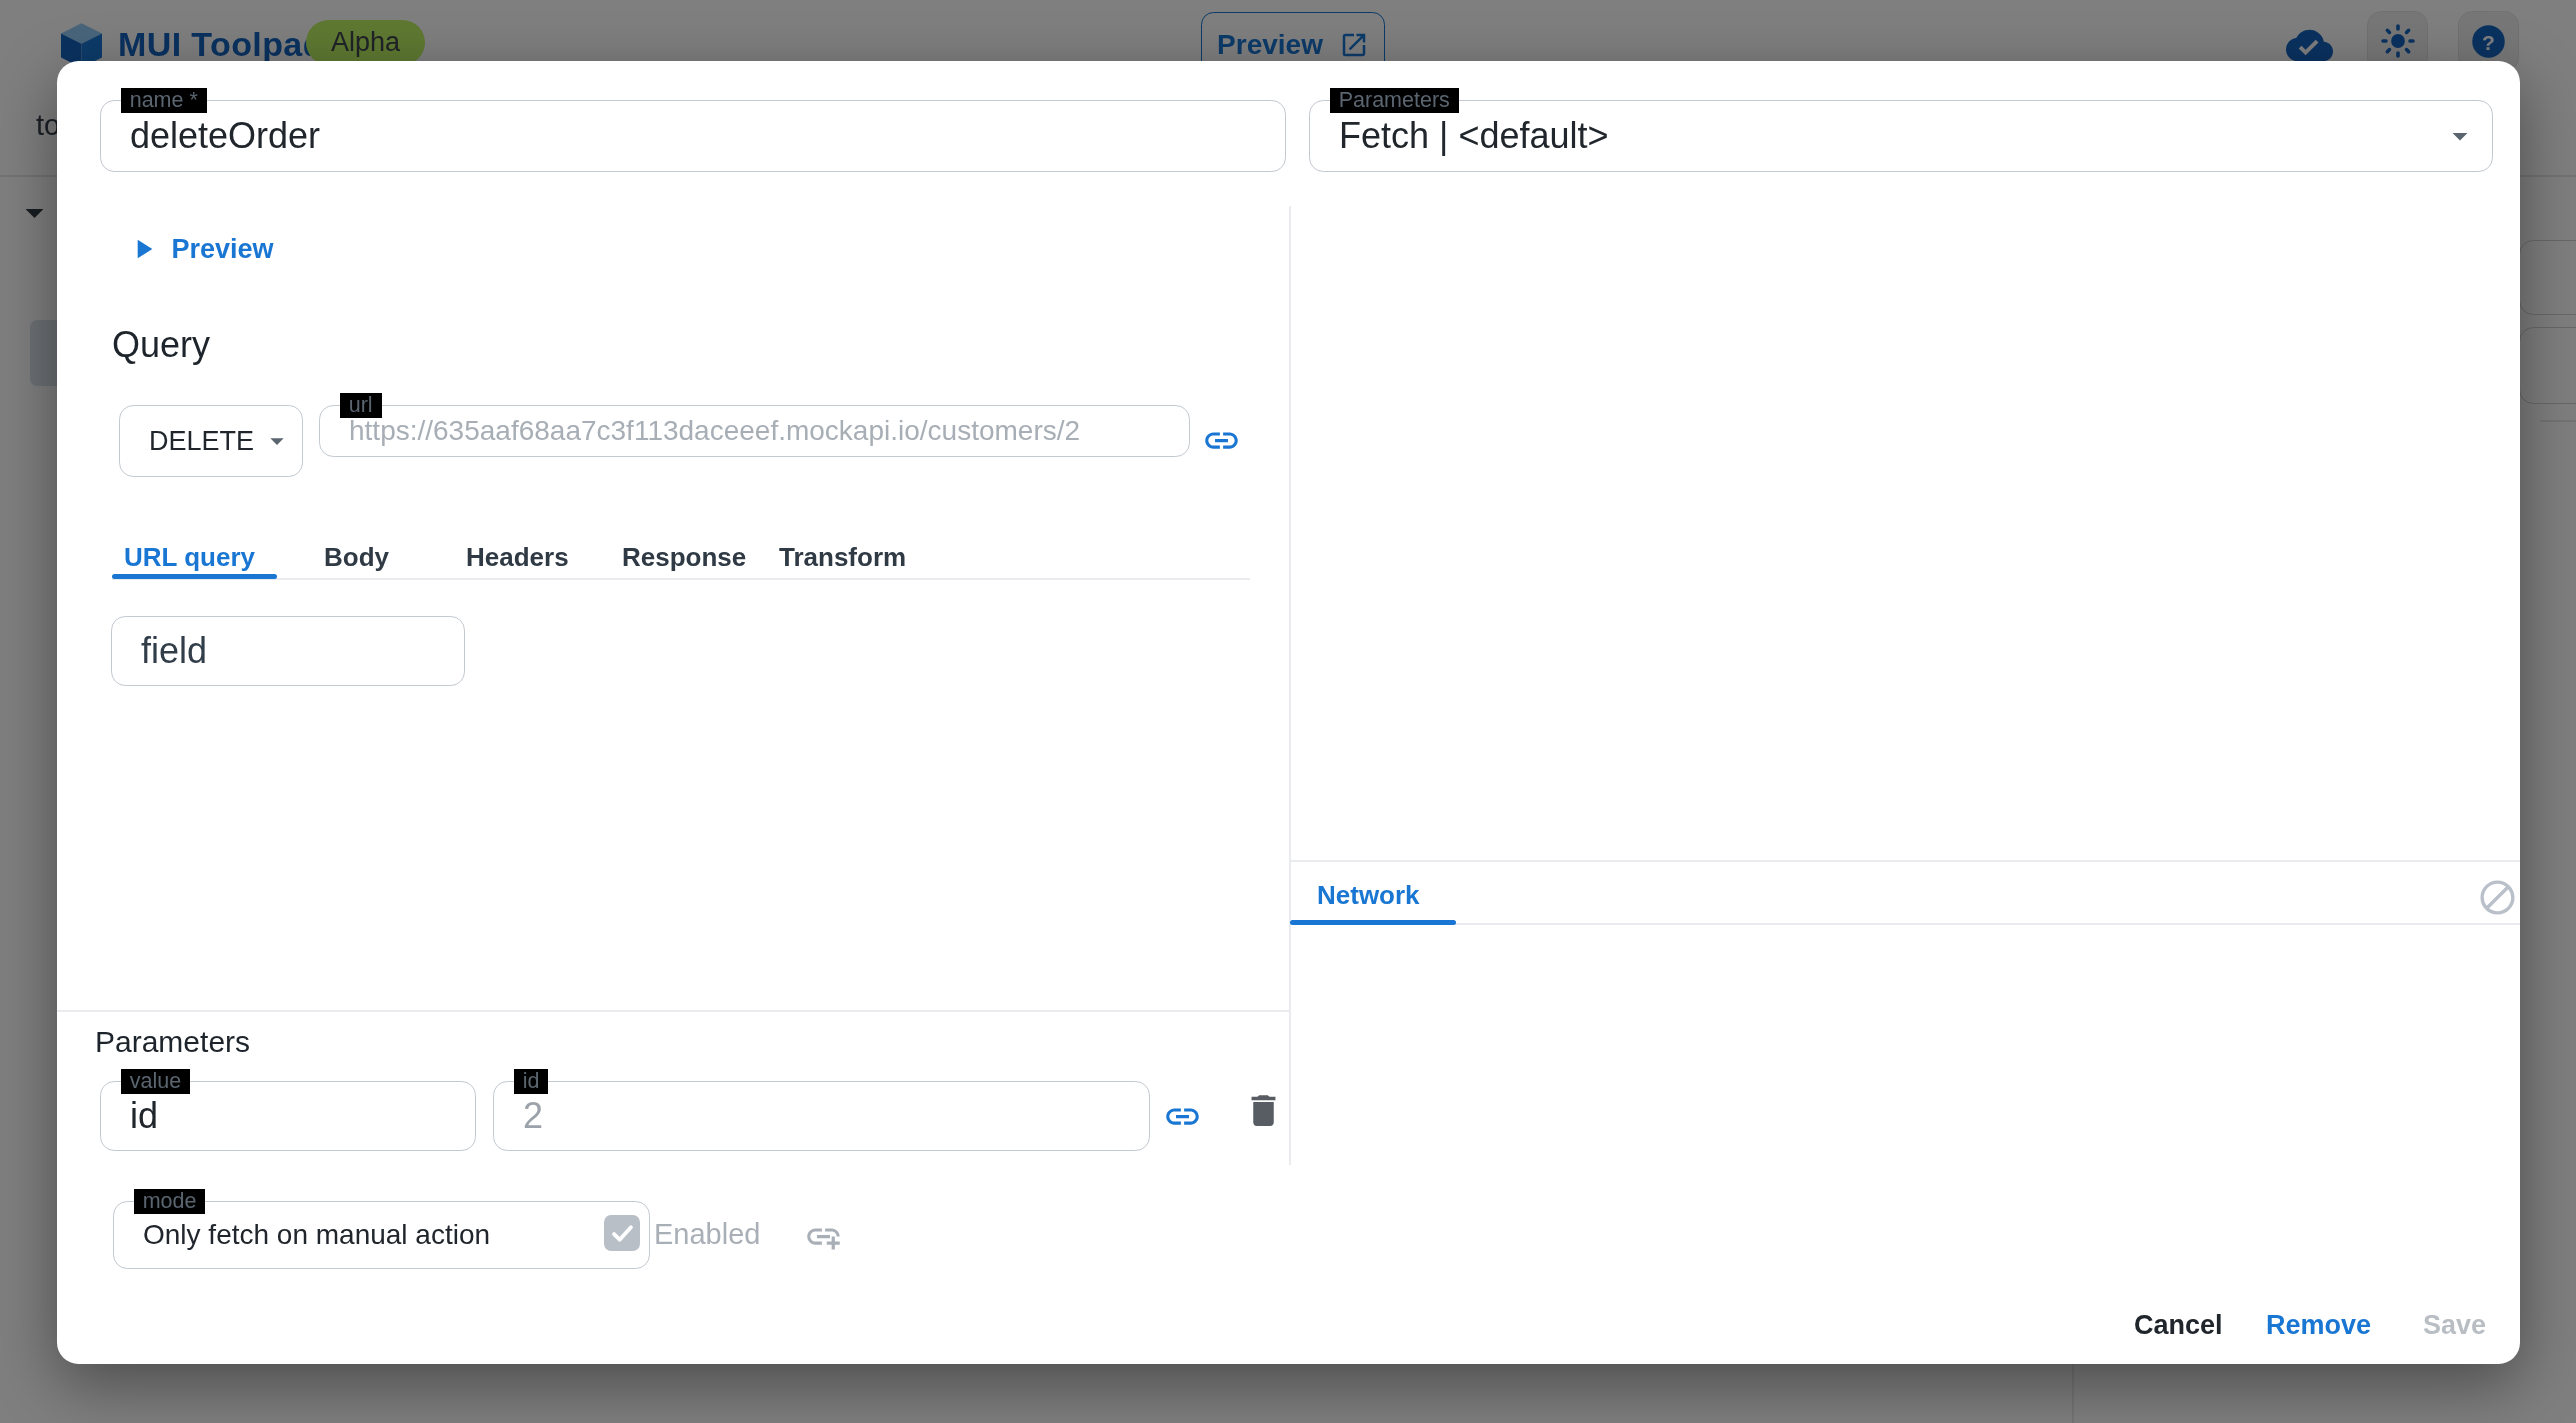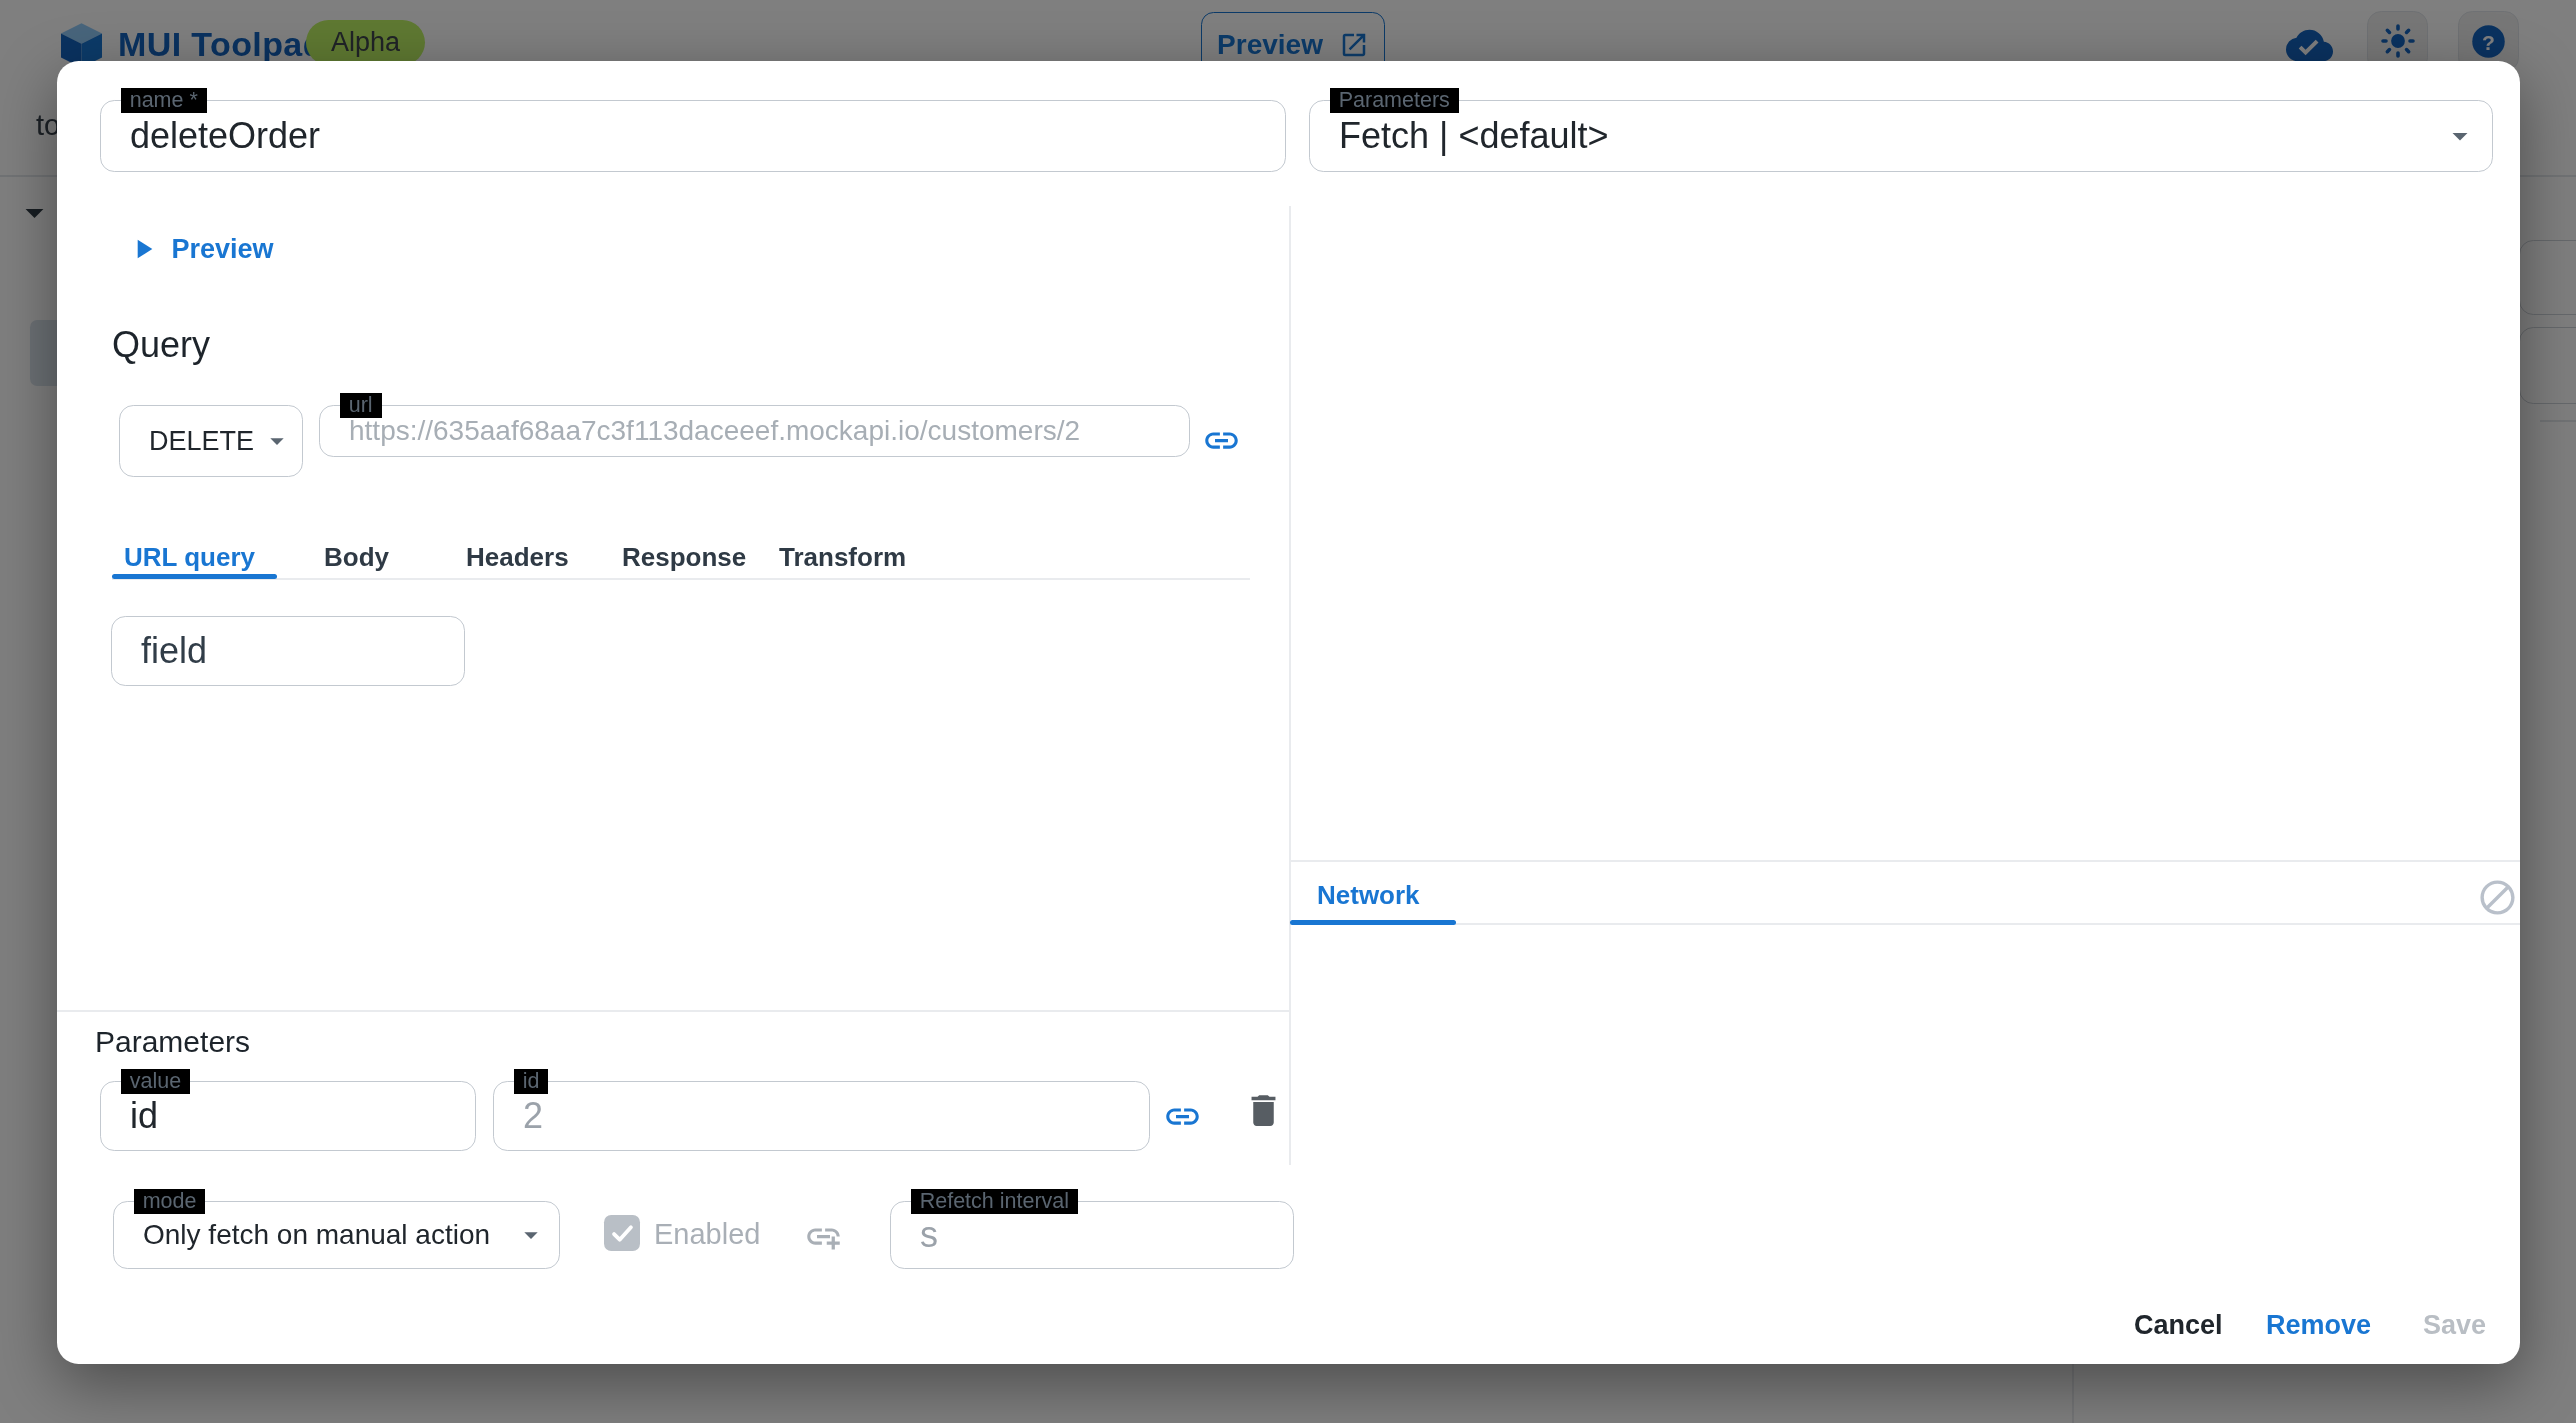--- a/index.html
+++ b/index.html
@@ -211,21 +211,21 @@
       <path d="M3.9 12c0-1.71 1.39-3.1 3.1-3.1h4V7H7c-2.76 0-5 2.24-5 5s2.24 5 5 5h4v-1.9H7c-1.71 0-3.1-1.39-3.1-3.1zM8 13h8v-2H8v2zm9-6h-4v1.9h4c1.71 0 3.1 1.39 3.1 3.1s-1.39 3.1-3.1 3.1h-4V17h4c2.76 0 5-2.24 5-5s-2.24-5-5-5z"></path>
     </svg>
   </span>
 
   <span class="abs" style="left:1186px; top:1029px; color:#575d63;">
     <svg width="41" height="41" viewBox="0 0 24 24" fill="currentColor">
       <path d="M6 19c0 1.1.9 2 2 2h8c1.1 0 2-.9 2-2V7H6v12zM19 4h-3.5l-1-1h-5l-1 1H5v2h14V4z"></path>
     </svg>
   </span>
 
-  <div class="field" style="left:56px; top:1140px; width:447px; height:68px;">
+  <div class="field" style="left:56px; top:1140px; width:537px; height:68px;">
     <span class="lab">mode</span>
     <span class="val" style="font-size:28px;">Only fetch on manual action</span>
     <span class="drop" style="right:12.5px;">
       <svg width="32" height="32" viewBox="0 0 24 24" fill="currentColor">
           <path d="M7 10l5 5 5-5z"></path>
         </svg>
     </span>
   </div>
 
   <span class="checkbox">
@@ -234,24 +234,20 @@
     </svg>
   </span>
   <span class="abs" style="left:597px; top:1157px; font-size:29px; color:#a9afb6;">Enabled</span>
 
   <span class="abs" style="left:747px; top:1156px; color:#a9afb6;">
     <svg width="39" height="39" viewBox="0 0 24 24" fill="currentColor">
       <path d="M8 11h8v2H8v-2zm12.1 1H22c0-2.76-2.24-5-5-5h-4v1.9h4c1.71 0 3.1 1.39 3.1 3.1zM3.9 12c0-1.71 1.39-3.1 3.1-3.1h4V7H7c-2.76 0-5 2.24-5 5s2.24 5 5 5h4v-1.9H7c-1.71 0-3.1-1.39-3.1-3.1zM19 12h-2v3h-3v2h3v3h2v-3h3v-2h-3v-3z"></path>
     </svg>
   </span>
 
-  <div class="field" style="left:833px; top:1140px; width:404px; height:68px;">
-    <span class="lab">Refetch interval</span>
-    <span class="val grey">s</span>
-  </div>
 
   <div class="abs hdiv" style="left:1233px; top:799px; width:1230px;"></div>
   <span class="abs" style="left:1260px; top:819px; font-size:26px; font-weight:700; color:#1976d2;">Network</span>
   <div class="abs hdiv" style="left:1233px; top:862px; width:1230px;"></div>
   <div class="underline" style="left:1233px; top:859px; width:166px;"></div>
 
   <span class="abs" style="left:2420px; top:816px; color:#b9c0ca;">
     <svg width="41" height="41" viewBox="0 0 24 24" fill="currentColor">
       <path d="M12 2C6.48 2 2 6.48 2 12s4.48 10 10 10 10-4.48 10-10S17.52 2 12 2zM4 12c0-4.42 3.58-8 8-8 1.85 0 3.55.63 4.9 1.69L5.69 16.9A7.902 7.902 0 0 1 4 12zm8 8c-1.85 0-3.55-.63-4.9-1.69L18.31 7.1A7.902 7.902 0 0 1 20 12c0 4.42-3.58 8-8 8z"></path>
     </svg>

